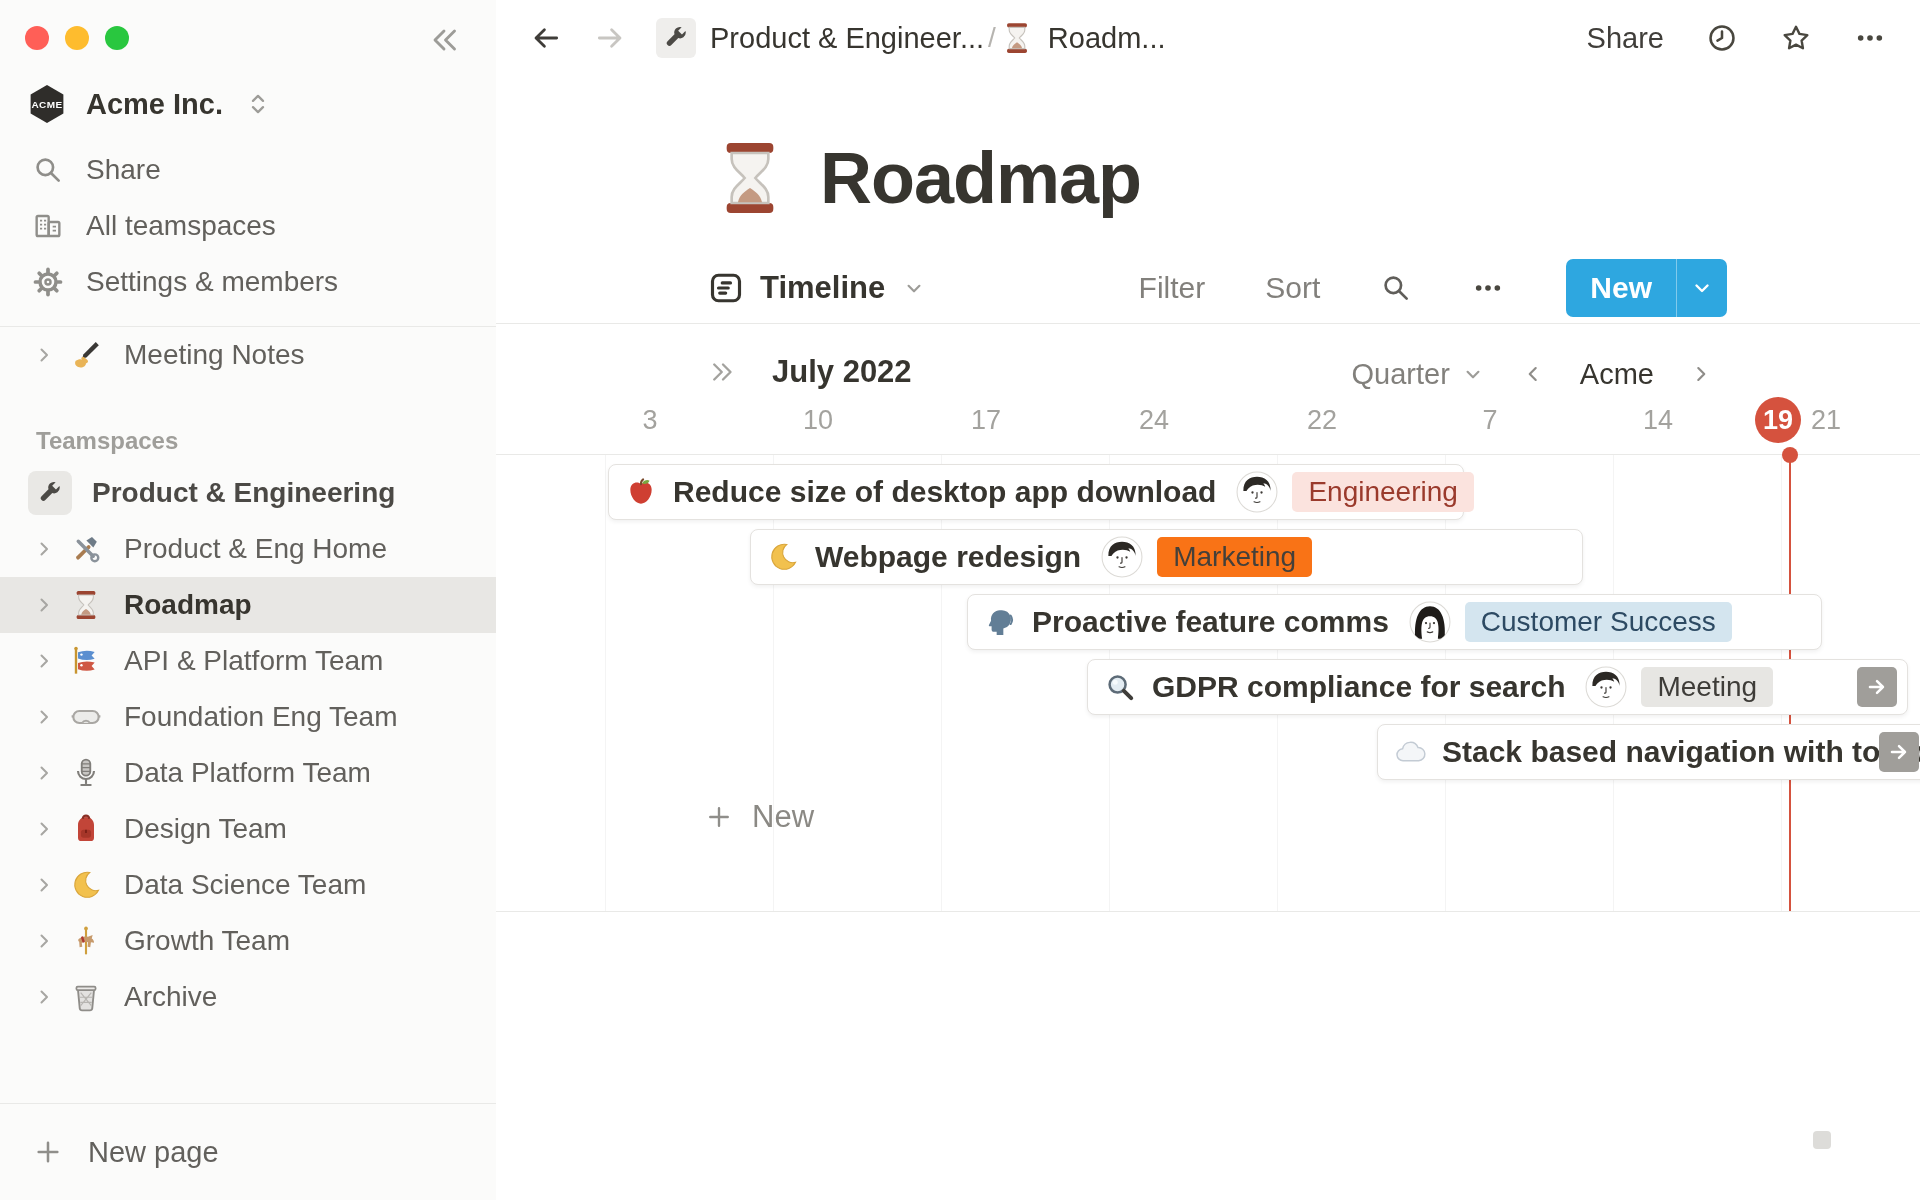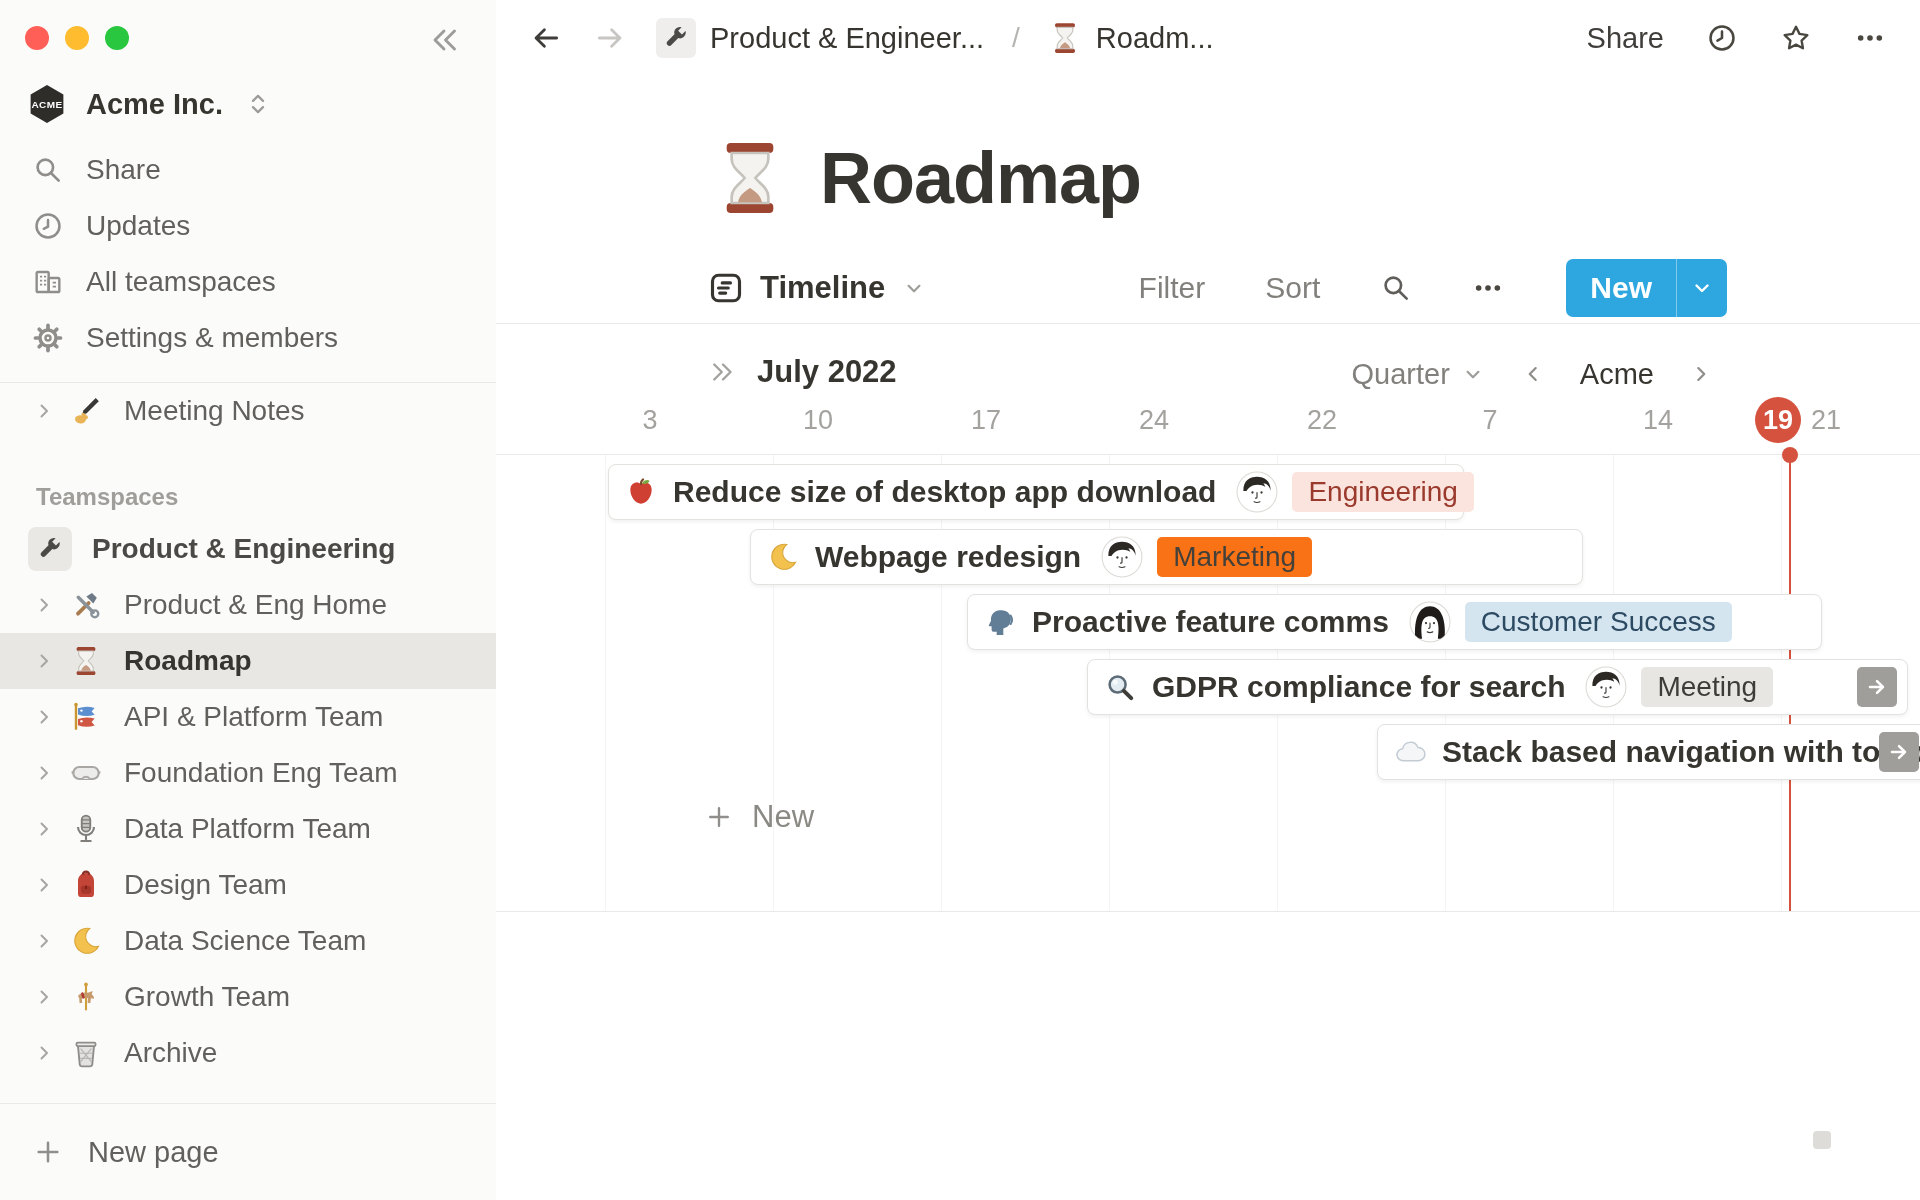--- a/index.html
+++ b/index.html
@@ -37,21 +37,21 @@
   .side-bottom { position:absolute; left:0; right:0; bottom:0; border-top:1px solid #e9e9e7; background:#fbfbfa; }
   .newpage-row { display:flex; align-items:center; height:96px; padding-left:32px; cursor:pointer; }
   .newpage-row .ic { width:32px; height:32px; margin-right:24px; }
   .newpage-row .side-label { font-size:29px; }
 
   
   .main { position:relative; flex:1; height:100%; background:#fff; overflow:hidden; }
   .topbar { display:flex; align-items:center; height:76px; padding:0 32px; }
   .icbtn { width:36px; height:36px; border:0; background:transparent; padding:2px; cursor:pointer; flex:none; }
   .nav-arrows { display:flex; align-items:center; gap:28px; margin-right:28px; }
-  .crumbs { display:flex; align-items:center; gap:28px; font-size:29px; color:#37352f; }
+  .crumbs { display:flex; align-items:center; gap:4px; font-size:29px; color:#37352f; }
   .crumb { display:flex; align-items:center; gap:14px; cursor:pointer; }
   .crumb-chip { width:40px; height:40px; border-radius:6px; background:#efeeec; display:flex; align-items:center; justify-content:center; }
   .crumb-chip .in { width:26px; height:26px; }
   .crumb-ic { width:34px; height:34px; }
   .crumb-sep { color:#b6b4b0; font-size:28px; }
   .topbar-right { margin-left:auto; display:flex; align-items:center; gap:38px; }
   .share-btn { border:0; background:transparent; font-family:inherit; font-size:29px; color:#403e3a; cursor:pointer; padding:4px 2px; }
 
   .title-row { display:flex; align-items:center; gap:30px; margin:56px 0 0 214px; height:92px; }
   .title-emoji { width:80px; height:80px; flex:none; }
@@ -64,21 +64,21 @@
   .view-chev { width:26px; height:26px; }
   .controls-right { margin-left:auto; display:flex; align-items:center; gap:56px; }
   .ctl-label { border:0; background:transparent; font-family:inherit; font-size:30px; color:#82807c; cursor:pointer; padding:2px; }
   .new-btn { display:flex; align-items:stretch; height:58px; border-radius:7px; background:#2ea7e0; margin-left:4px; cursor:pointer; overflow:hidden; }
   .nb-main { display:flex; align-items:center; padding:0 24px; font-size:30px; font-weight:600; color:#fff; }
   .nb-div { width:1px; background:rgba(255,255,255,.4); }
   .nb-chev { width:50px; display:flex; align-items:center; justify-content:center; }
   .nb-chev .in { width:24px; height:24px; }
 
   .tl-header { position:relative; height:130px; }
-  .month-group { position:absolute; left:212px; top:26px; display:flex; align-items:center; gap:19px; height:44px; }
+  .month-group { position:absolute; left:212px; top:26px; display:flex; align-items:center; gap:34px; height:44px; }
   .month-expand { width:30px; height:30px; cursor:pointer; }
   .month-label { font-size:31px; font-weight:700; color:#37352f; }
   .tl-nav { position:absolute; right:206px; top:30px; display:flex; align-items:center; gap:34px; height:40px; }
   .quarter { display:flex; align-items:center; gap:10px; cursor:pointer; }
   .quarter-label { font-size:29px; color:#82807c; }
   .tn-chev { width:26px; height:26px; cursor:pointer; }
   .today-label { font-size:29px; color:#37352f; cursor:pointer; }
   .tick { position:absolute; top:96px; transform:translate(-50%,-50%); font-size:27px; color:#a3a29e; }
   .tick.is-today { width:46px; height:46px; border-radius:50%; background:#d5523e; color:#fff; font-weight:700; display:flex; align-items:center; justify-content:center; }
 
@@ -138,29 +138,20 @@
             <svg viewBox="0 0 24 24">
               <circle cx="10" cy="10" r="5.8" fill="none" stroke="#8f8e8a" stroke-width="2"></circle>
               <line x1="14.4" y1="14.4" x2="20" y2="20" stroke="#8f8e8a" stroke-width="2" stroke-linecap="round"></line>
             </svg>
           </span>
           <span class="side-label">Share</span>
         </div>
         <div class="side-row">
           <span class="ic svgbox">
             <svg viewBox="0 0 24 24">
-              <circle cx="12" cy="12" r="8.6" fill="none" stroke="#8f8e8a" stroke-width="1.9"></circle>
-              <path d="M12 7.6v4.9l-3.2 1.6" fill="none" stroke="#8f8e8a" stroke-width="1.9" stroke-linecap="round" stroke-linejoin="round"></path>
-            </svg>
-          </span>
-          <span class="side-label">Updates</span>
-        </div>
-        <div class="side-row">
-          <span class="ic svgbox">
-            <svg viewBox="0 0 24 24">
               <rect x="3.5" y="4.5" width="9" height="15" rx="1" fill="none" stroke="#8f8e8a" stroke-width="1.8"></rect>
               <rect x="12.5" y="9" width="8" height="10.5" rx="1" fill="none" stroke="#8f8e8a" stroke-width="1.8"></rect>
               <path d="M6 8h1.6M9 8h1.6M6 11h1.6M9 11h1.6M6 14h1.6M9 14h1.6M15.5 12.5h2.5M15.5 15.5h2.5" stroke="#8f8e8a" stroke-width="1.4"></path>
             </svg>
           </span>
           <span class="side-label">All teamspaces</span>
         </div>
         <div class="side-row">
           <span class="ic svgbox">
             <svg viewBox="0 0 24 24">

